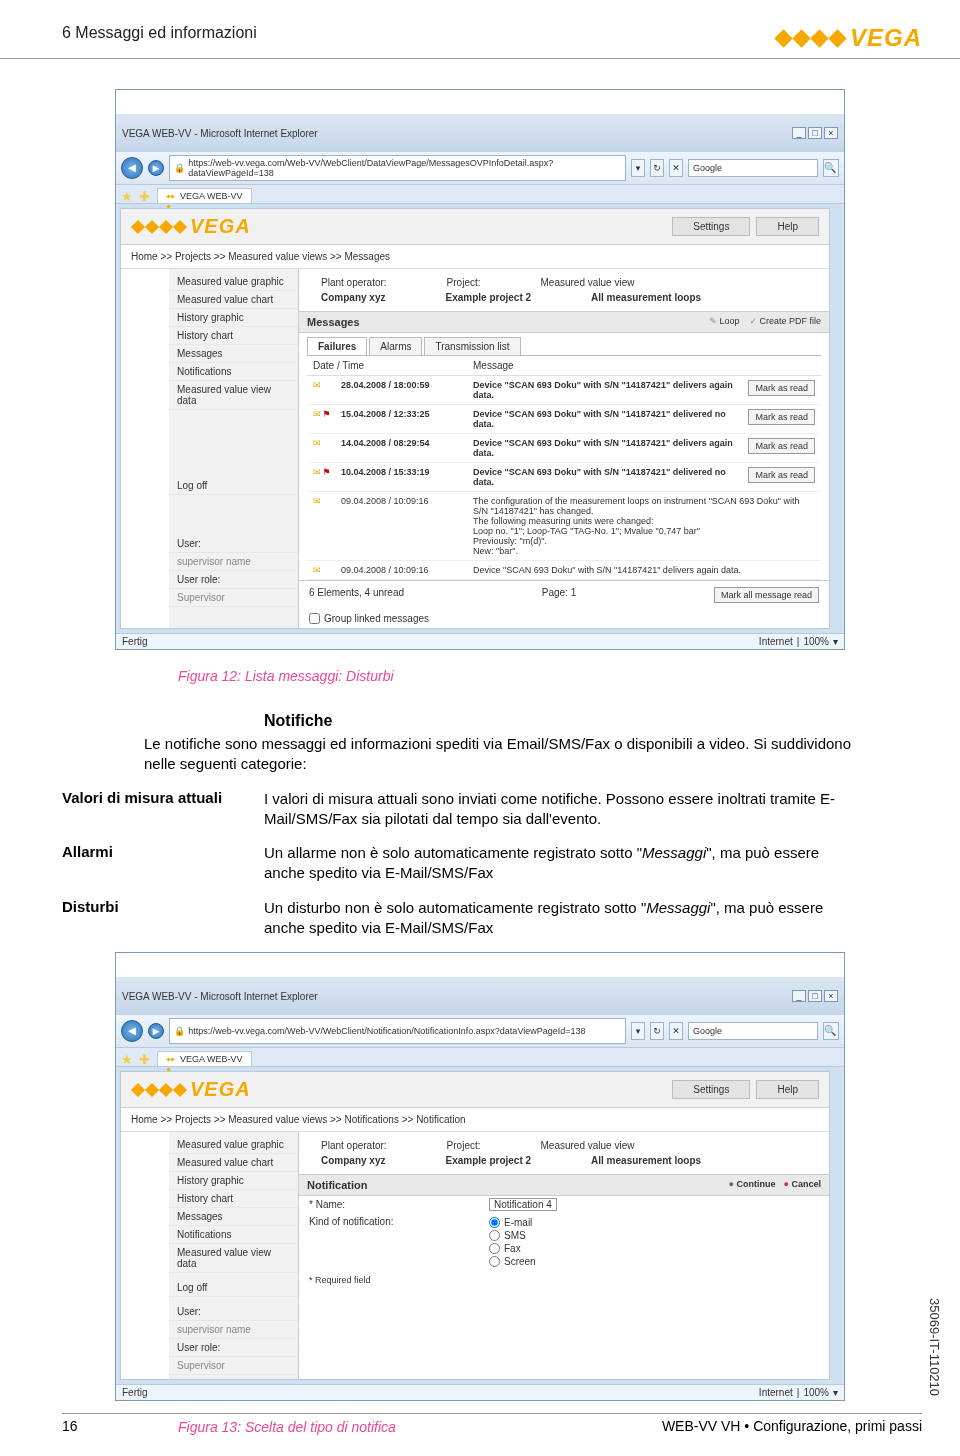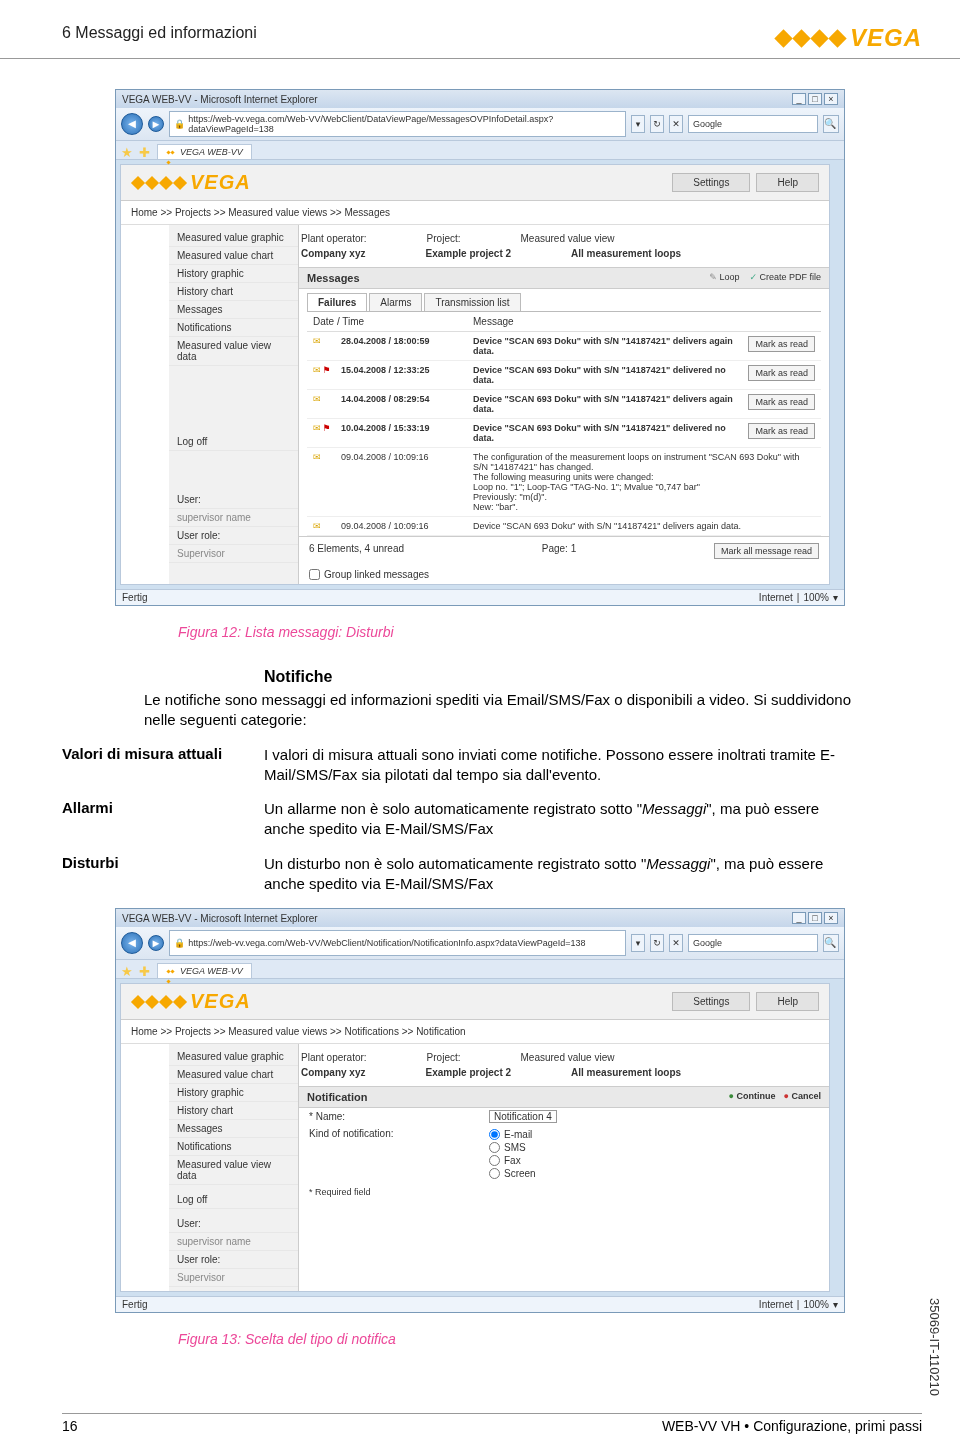--- a/index.html
+++ b/index.html
@@ -46,23 +46,24 @@
   .browser-shot {
     width: 730px;
     margin: 0 auto 18px auto;
     border: 1px solid #7a9ab8;
     background: #fff;
     font-size: 10px;
     color: #333;
   }
   .bs-titlebar {
     background: linear-gradient(#dce6f2,#c5d6ea);
-    padding: 3px 6px;
+    padding: 13px 6px;
     display: flex; justify-content: space-between; align-items: center;
     font-size: 10px;
+    margin-top: 24px;
   }
   .bs-winbtns { display: flex; gap: 2px; }
   .bs-winbtn {
     width: 14px; height: 12px; border: 1px solid #7a9ab8; background: #eef4fb;
     font-size: 9px; text-align: center; line-height: 10px;
   }
   .bs-toolbar {
     background: linear-gradient(#eef4fb,#dce6f2);
     padding: 3px 5px; display: flex; align-items: center; gap: 5px;
     border-bottom: 1px solid #b9c9dc;
@@ -84,21 +85,21 @@
     padding:1px 4px; font-size:9px; display:flex; align-items:center; gap:3px;
   }
   .bs-mag { width:16px; height:18px; border:1px solid #9bb3cb; background:#eef4fb; text-align:center; line-height:16px;}
   .bs-tabs {
     background: #dfe9f5; padding: 3px 5px 0 5px; display:flex; gap:4px; align-items:center;
     border-bottom: 1px solid #b9c9dc;
   }
   .bs-fav { width:14px; height:14px; color:#f7c948; font-size:13px; }
   .bs-tab {
     background:#fff; border:1px solid #b9c9dc; border-bottom:none;
-    padding: 2px 8px; font-size:9px; display:flex; align-items:center; gap:4px;font-style:italic;
+    padding: 2px 8px; font-size:9px; display:flex; align-items:center; gap:4px;
   }
   .vega-icon-sm { display:inline-block; width:10px; height:10px; }
   .vega-icon-sm .d { display:inline-block; width:3px; height:3px; background:#f7a800; transform:rotate(45deg); margin:1px 0.5px;}
   .bs-content {
     background: #cfe0f0; padding: 4px 14px 4px 4px;
   }
   .bs-inner {
     background: #fff; border:1px solid #b9c9dc;
   }
   .bs-brand {
@@ -111,21 +112,21 @@
   .bs-brand-btn { background:#e3e3e3; border:1px solid #bbb; padding:3px 20px; font-size:10px;}
   .bs-crumbs { padding: 6px 10px; font-size:10px; color:#333; background:#fff; border-bottom:1px solid #ddd;}
   .bs-body { display:flex; }
   .bs-sidebar {
     width: 130px; background:#f1f1f1; border-right:1px solid #ccc; padding: 4px 0; font-size:10px;margin-left:48px;
   }
   .bs-sidebar div { padding: 3px 8px; border-bottom:1px solid #e7e7e7; }
   .bs-sidebar .sep { height:40px; border:none;}
   .bs-sidebar .logoff { padding-top:30px; }
   .bs-main { flex:1; padding: 0; }
-  .bs-panel { padding: 6px 2px; text-align: center; }
+  .bs-panel { padding: 6px 22px; text-align: center; }
   .bs-info-row { display:flex; gap: 60px; padding:2px 0; font-size:10px;}
   .bs-info-row b { display:inline-block; }
   .bs-panel-title {
     background:#e9e9e9; border-top:1px solid #ccc; border-bottom:1px solid #ccc;
     padding:4px 8px; display:flex; justify-content:space-between; font-size:11px; font-weight:bold;
   }
   .bs-panel-title .actions { font-weight:normal; font-size:9px; display:flex; gap:10px;}
   .bs-panel-title .actions span::before { content:"✎ "; color:#888;}
   .bs-panel-title .actions span.pdf::before { content:"✓ "; color:#4a8;}
   .bs-subtabs { display:flex; padding: 4px 8px 0 8px; gap:2px; }

